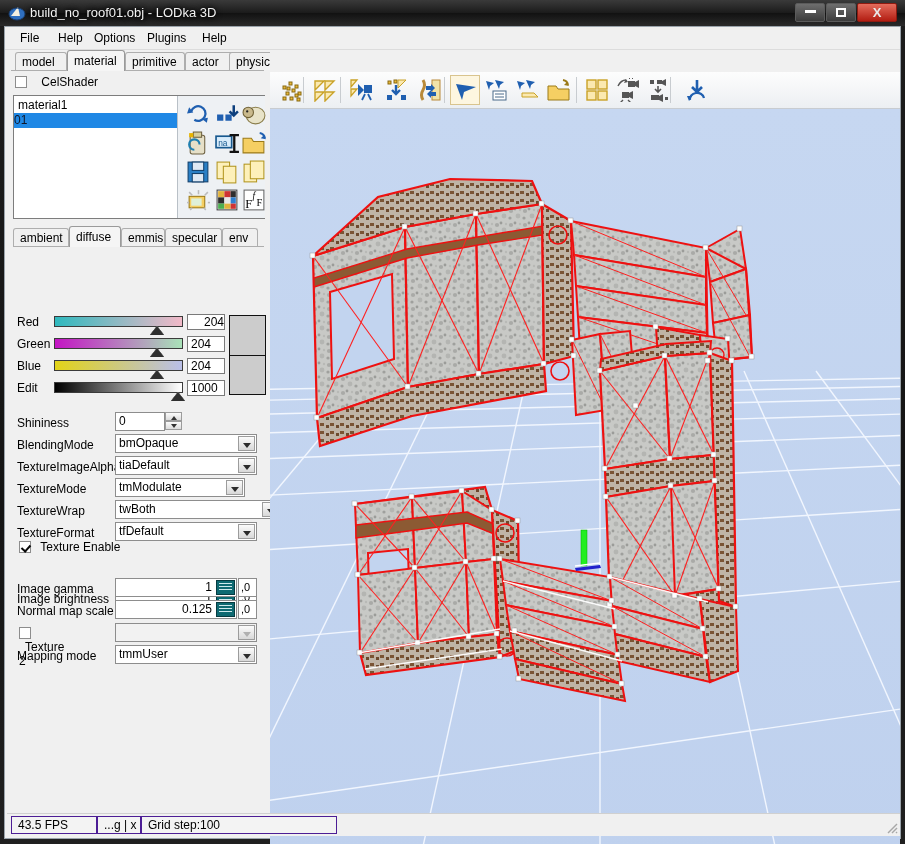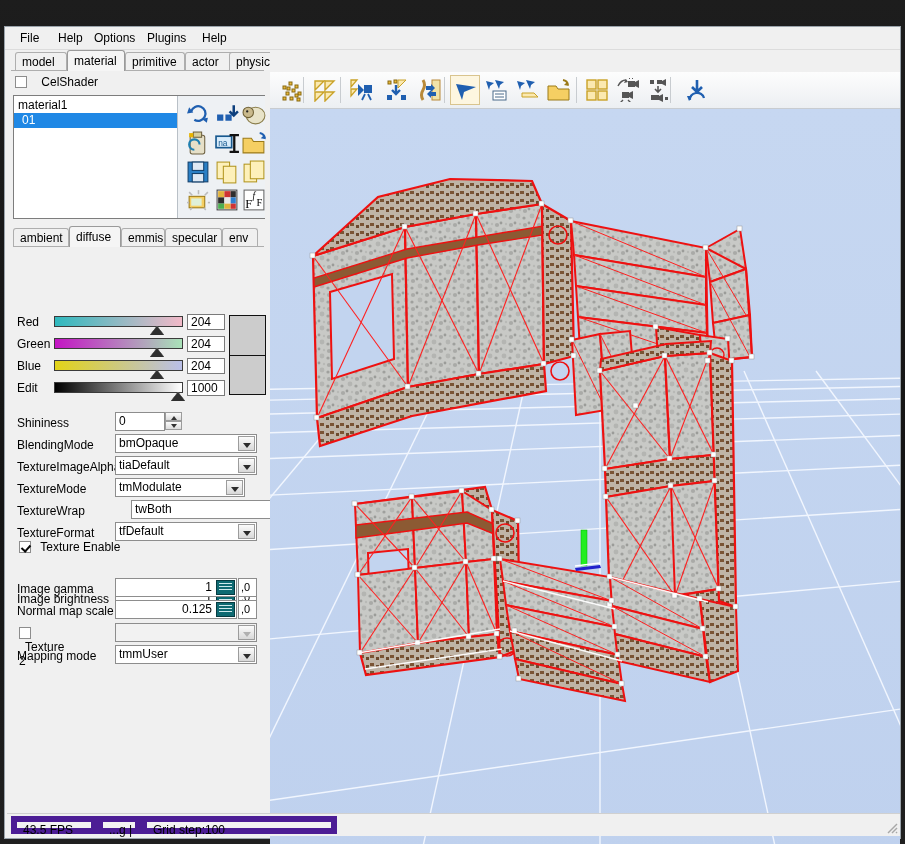--- a/index.html
+++ b/index.html
@@ -53,21 +53,21 @@
        background:#fff;vertical-align:-2px;box-sizing:border-box;position:relative;}
   .cbx.checked:after{content:"";position:absolute;left:3px;top:1px;width:4px;height:7px;
        border:solid #0a0a0a;border-width:0 2px 2px 0;transform:rotate(42deg);}
 
   
   #matbox{position:absolute;left:6px;top:45px;width:252px;height:124px;
           background:#fff;border:1px solid #7d7d7d;box-sizing:border-box;}
   #matlist{position:absolute;left:0;top:0;width:163px;height:122px;background:#fff;}
   .mat-label{position:absolute;left:4px;top:2px;font-size:12px;color:#000;}
   .mat-sel{position:absolute;left:0;top:17px;width:163px;height:15px;
-           background:#1f88e5;color:#ffffff;font-size:12px;line-height:15px;padding-left:8px;box-sizing:border-box;}
+           background:#1f88e5;color:#0f172a;font-size:12px;line-height:15px;padding-left:0;box-sizing:border-box;}
   #iconpad{position:absolute;left:163px;top:0;width:87px;height:122px;
            background:#eef1f4;border-left:1px solid #b9c0c7;}
   .mi{position:absolute;width:25px;height:25px;}
 
   
   .ctabrow{position:absolute;left:6px;top:176px;height:20px;}
   .ctabline{position:absolute;left:6px;top:196px;width:251px;height:1px;background:#aeaeae;}
 
   
   .srow{position:absolute;left:0;height:21px;}
@@ -119,28 +119,39 @@
   .tbtn{position:absolute;top:3px;width:30px;height:30px;}
   .tbtn.sel{background:#fdf6e0;border:1px solid #d9c48e;box-sizing:border-box;}
   .tsep{position:absolute;top:5px;width:1px;height:26px;background:#c8ccd0;}
   #viewport{position:absolute;left:0;top:59px;width:630px;height:751px;
             background:#c2d4ef;overflow:hidden;}
 
   
   #statusbar{position:absolute;left:2px;bottom:2px;width:893px;height:22px;
              background:#f0f0f0;border-top:1px solid #d0d0d0;}
   .scell{position:absolute;top:2px;height:18px;line-height:17px;font-size:12px;color:#000;
-         border:6px solid #4c1d95;box-sizing:border-box;background:#f3f3f3;padding-left:6px;}
+         border:1px solid #4c1d95;box-sizing:border-box;background:#f3f3f3;padding-left:6px;}
   #grip{position:absolute;right:2px;bottom:2px;width:14px;height:14px;}
 </style>
 </head>
 <body>
 
 <div id="app">
 
+  <div id="titlebar">
+    <svg id="title-icon" viewBox="0 0 18 18">
+      <ellipse cx="9" cy="10" rx="8" ry="6" fill="#2f6fbf"></ellipse>
+      <path d="M3 12 L10 3 L12 12 Z" fill="#f5f0e0"></path>
+      <ellipse cx="9" cy="10" rx="8" ry="6" fill="none" stroke="#1b3f70"></ellipse>
+    </svg>
+    <div id="title-text">build_no_roof01.obj - LODka 3D</div>
+    <div class="wbtn" id="btn-min"><span class="glyph-min"></span></div>
+    <div class="wbtn" id="btn-max"><span class="glyph-max"></span></div>
+    <div class="wbtn" id="btn-close"><span>X</span></div>
+  </div>
 
   <div id="client">
 
     <div id="menubar">
         <div class="menu-item" style="left: 10px;">File</div>
         <div class="menu-item" style="left: 48px;">Help</div>
         <div class="menu-item" style="left: 84px;">Options</div>
         <div class="menu-item" style="left: 137px;">Plugins</div>
         <div class="menu-item" style="left: 192px;">Help</div>
       </div>
@@ -247,21 +258,21 @@
       <div class="ctabrow" id="color-tabs">
           <div class="tab" style="left: 0px; width: 56px;">ambient</div>
           <div class="tab active" style="left: 56px; width: 52px;">diffuse</div>
           <div class="tab" style="left: 108px; width: 44px;">emmis</div>
           <div class="tab" style="left: 152px; width: 57px;">specular</div>
           <div class="tab" style="left: 209px; width: 36px;">env</div>
         </div>
       <div class="ctabline"></div>
 
       <div id="sliders">
-          <div class="srow" style="top: 265px; width: 260px;">
+          <div class="srow" style="top: 265px; width: 260px; text-align: right;">
             <div class="slabel" style="top: 0px;">Red</div>
             <div class="strack" style="left: 47px; top: 1px; width: 129px; background: linear-gradient(to right, rgb(47, 185, 190), rgb(242, 185, 200));"></div>
             <div class="sthumb" style="left: 143px; top: 11px; border-bottom-color: rgb(240, 240, 240); filter: drop-shadow(rgb(0, 0, 0) 0px 0px 0px);">
               <div style="position: absolute; left: -7px; top: 0px; width: 0px; height: 0px; border-left: 7px solid transparent; border-right: 7px solid transparent; border-bottom: 9px solid rgb(47, 47, 47); z-index: -1;"></div>
             </div>
             <div class="sval" style="left: 180px; top: -1px;">204</div>
           </div>
           <div class="srow" style="top: 287px; width: 260px;">
             <div class="slabel" style="top: 0px;">Green</div>
             <div class="strack" style="left: 47px; top: 1px; width: 129px; background: linear-gradient(to right, rgb(196, 21, 196), rgb(169, 226, 184));"></div>
@@ -309,21 +320,21 @@
           <div class="prow" style="top: 406px; width: 260px;">
             <div class="plabel" style="top: 3px;">TextureImageAlpha</div>
             <div class="pcombo" style="left: 108px; top: 0px; width: 142px;">tiaDefault<span class="parrow"></span></div>
           </div>
           <div class="prow" style="top: 428px; width: 260px;">
             <div class="plabel" style="top: 3px;">TextureMode</div>
             <div class="pcombo" style="left: 108px; top: 0px; width: 130px;">tmModulate<span class="parrow"></span></div>
           </div>
           <div class="prow" style="top: 450px; width: 260px;">
             <div class="plabel" style="top: 3px;">TextureWrap</div>
-            <div class="pcombo" style="left: 124px; top: 0px; width: 166px;">twBoth<span class="parrow"></span></div>
+            <div class="pcombo" style="left: 108px; top: 0px; width: 166px;">twBoth<span class="parrow"></span></div>
           </div>
           <div class="prow" style="top: 472px; width: 260px;">
             <div class="plabel" style="top: 3px;">TextureFormat</div>
             <div class="pcombo" style="left: 108px; top: 0px; width: 142px;">tfDefault<span class="parrow"></span></div>
           </div>
         </div>
 
       <div style="position:absolute;left:12px;top:490px;font-size:12px">
         <span class="cbx checked"></span>
         <span style="margin-left:6px">Texture Enable</span>

